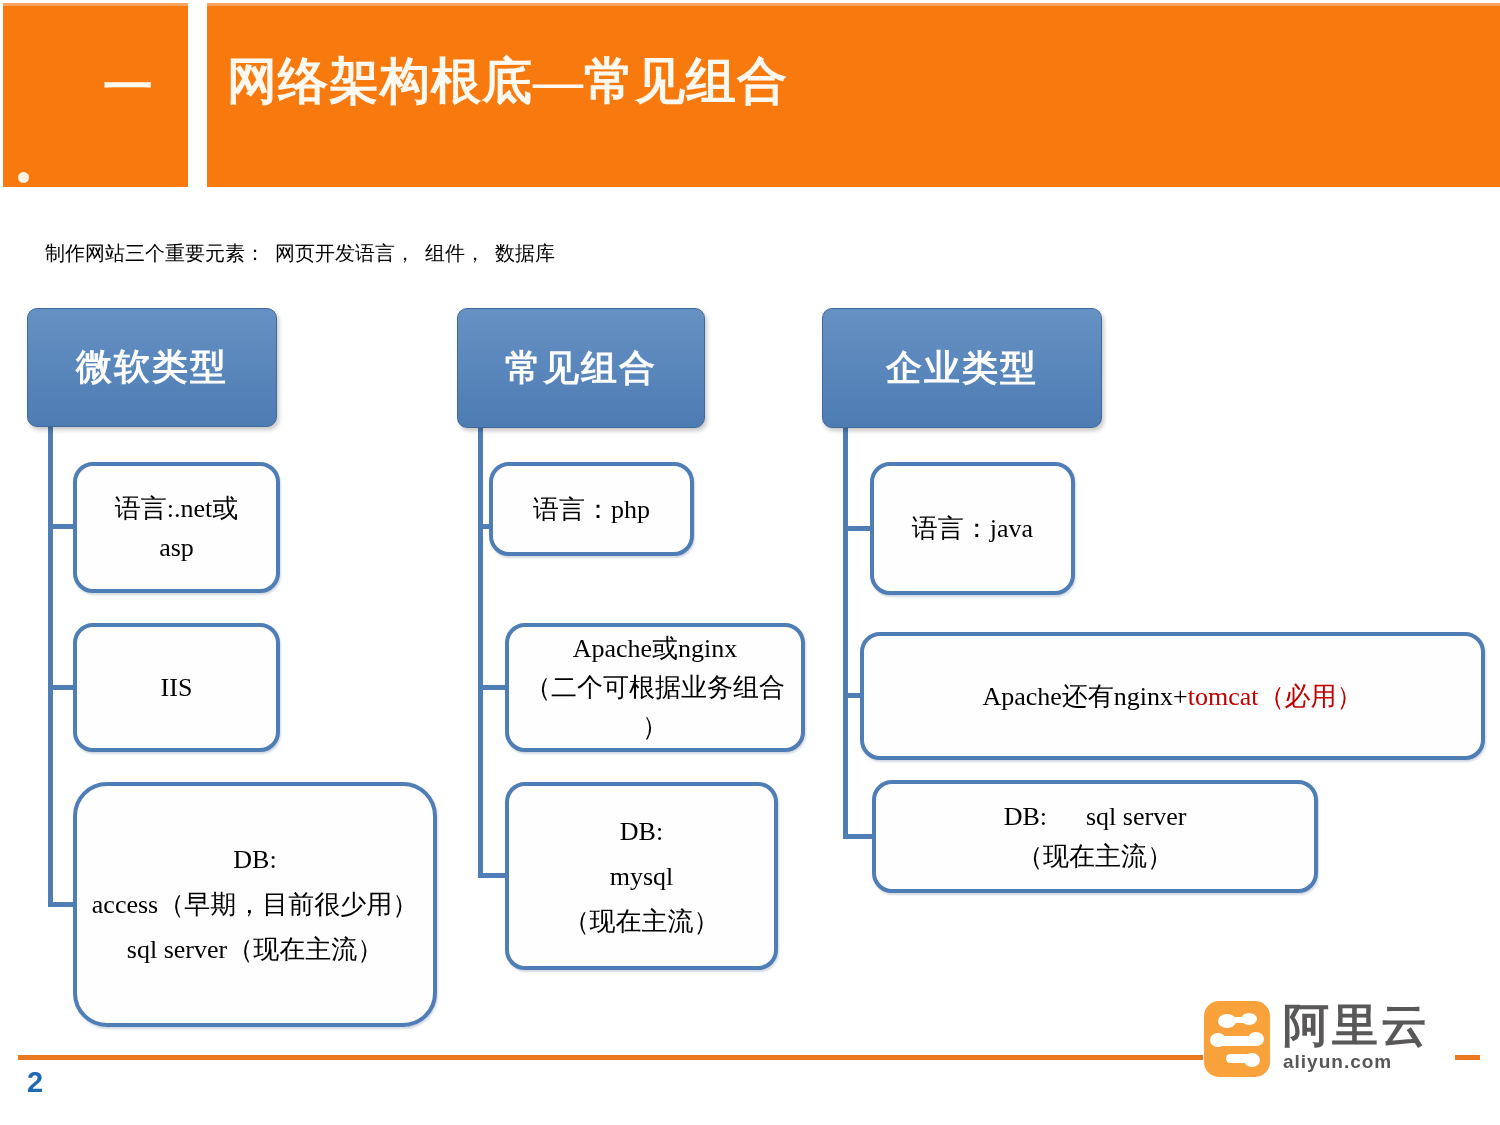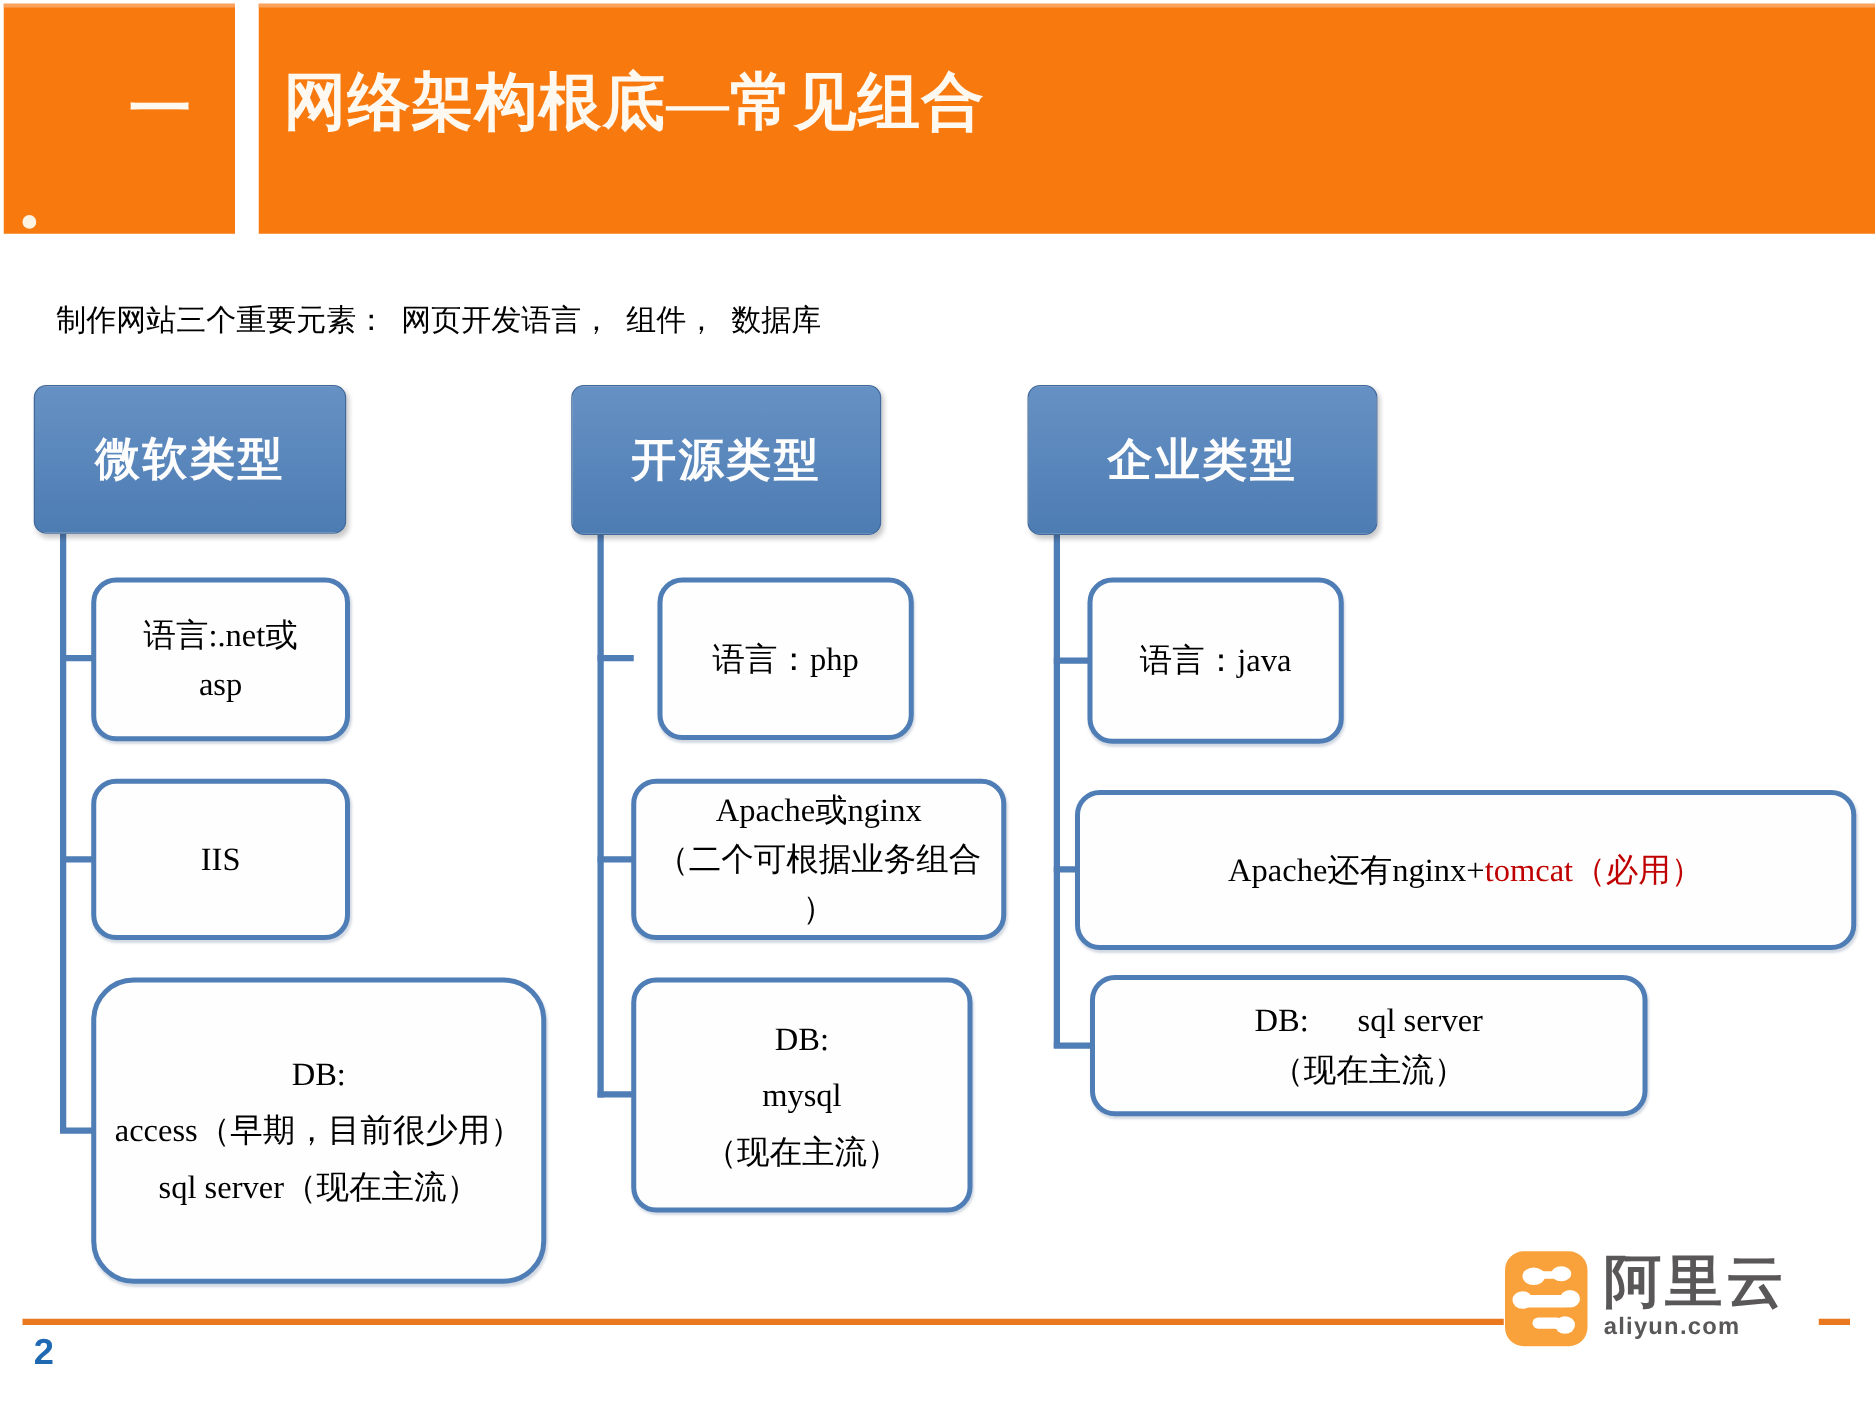--- a/index.html
+++ b/index.html
@@ -23,21 +23,21 @@
   .hdr-num{position:absolute;left:100px;top:56px;font-size:50px;line-height:50px;
            font-weight:bold;color:#FDF8F0;}
   .hdr-dot{position:absolute;left:15px;top:166px;width:11px;height:11px;border-radius:50%;
            background:#FDF3E3;}
   .hdr-bar{position:absolute;left:207px;top:3px;width:1293px;height:184px;
            background:var(--orange);border-top:3px solid var(--orange-light);box-sizing:border-box;}
   .hdr-title{position:absolute;left:20px;top:47px;font-size:50px;line-height:56px;
              font-weight:bold;color:#FDF8F0;letter-spacing:1px;white-space:pre;}
 
   
-  .intro{position:absolute;left:45px;top:240px;font-size:24px;color:#000;white-space:pre-wrap;}
+  .intro{position:absolute;left:45px;top:240px;font-size:20px;color:#000;white-space:pre-wrap;}
 
   
   .topbox{position:absolute;background:linear-gradient(180deg,var(--blue-fill-top),var(--blue-fill-bot));
           color:#FDFDFD;border-radius:10px;border:1px solid #41699A;box-sizing:border-box;
           display:flex;align-items:center;justify-content:center;
           font-size:36px;font-weight:bold;letter-spacing:2px;
           box-shadow:2px 3px 4px rgba(0,0,0,0.22);}
   .childbox{position:absolute;background:#FEFEFE;border:4px solid var(--blue-line);
             border-radius:20px;box-sizing:border-box;color:#000;
             display:flex;flex-direction:column;align-items:center;justify-content:center;
@@ -98,23 +98,23 @@
     <div class="bl">DB:</div>
     <div class="bl">access（早期，目前很少用）</div>
     <div class="bl">sql server（现在主流）</div>
   </div>
 
   <div class="vline" style="left:478px;top:428px;height:450px"></div>
   <div class="hline" style="left:478px;top:524px;width:29px"></div>
   <div class="hline" style="left:478px;top:685px;width:29px"></div>
   <div class="hline" style="left:478px;top:873px;width:29px"></div>
 
-  <div class="topbox" style="left:457px;top:308px;width:248px;height:120px">开源类型</div>
+  <div class="topbox" style="left:457px;top:308px;width:248px;height:120px">常见组合</div>
 
-  <div class="childbox" style="left:526px;top:462px;width:205px;height:130px">
+  <div class="childbox" style="left:489px;top:462px;width:205px;height:94px">
     <div class="bl">语言：php</div>
   </div>
 
   <div class="childbox" style="left:505px;top:623px;width:300px;height:129px">
     <div class="bl">Apache或nginx</div>
     <div class="bl">（二个可根据业务组合</div>
     <div class="bl">）</div>
   </div>
 
   <div class="childbox lh45" style="left:505px;top:782px;width:273px;height:188px">

